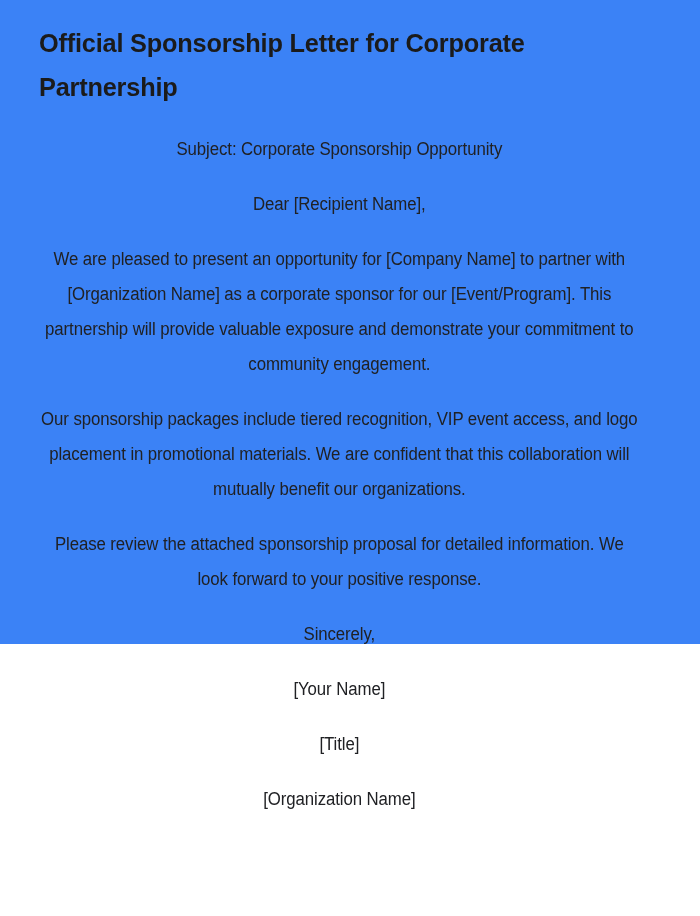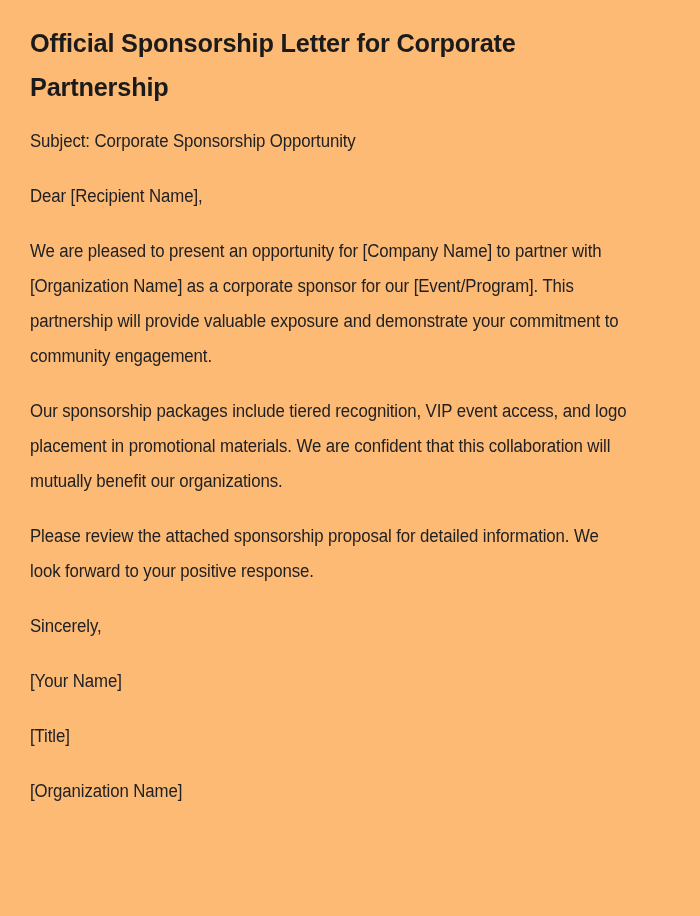--- a/index.html
+++ b/index.html
@@ -11,40 +11,41 @@
     width: 700px;
     height: 916px;
     overflow: hidden;
     font-family: "Liberation Sans", sans-serif;
     -webkit-font-smoothing: antialiased;
   }
 
   .page {
     box-sizing: border-box;
     width: 700px;
-    height: 916px;
-    background: #fdba74;
-    padding: 21px 60px 0 30px;
+    height: 644px;
+    background: #3b82f6;
+    padding: 21px 60px 0 39px;
   }
 
   .doc-title {
     margin: 0 0 0 0;
     font-family: "Liberation Sans", sans-serif;
     font-size: 26.5px;
     font-weight: bold;
     line-height: 44px;
     letter-spacing: -0.2px;
     color: #1b1b1b;
     width: 515px;
     transform: scaleX(0.955);
     transform-origin: left top;
   }
 
   .letter-body {
-    margin-top: 15px;
+    margin-top: 23px;
+    text-align: center;
   }
 
   .para {
     margin: 0 0 20px 0;
     font-family: "Liberation Sans", sans-serif;
     font-size: 17.6px;
     font-weight: normal;
     line-height: 35px;
     color: #202124;
     letter-spacing: -0.1px;

